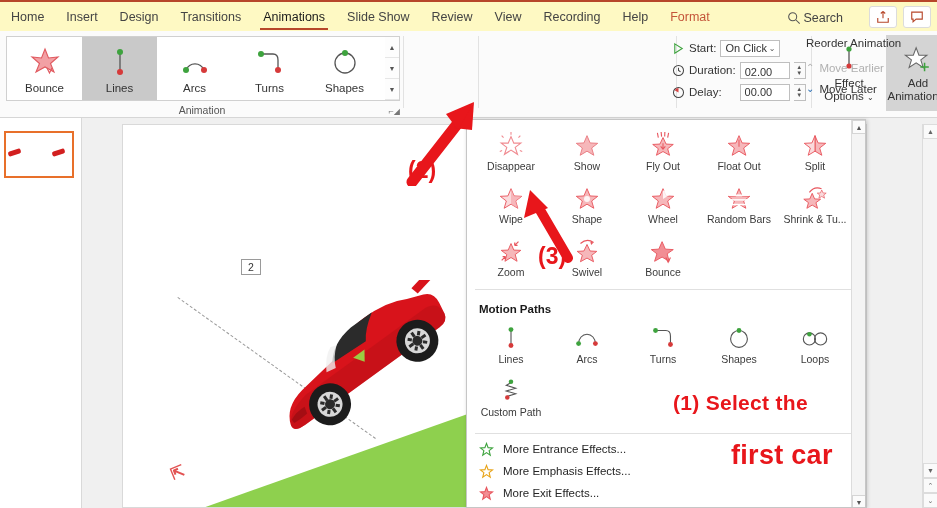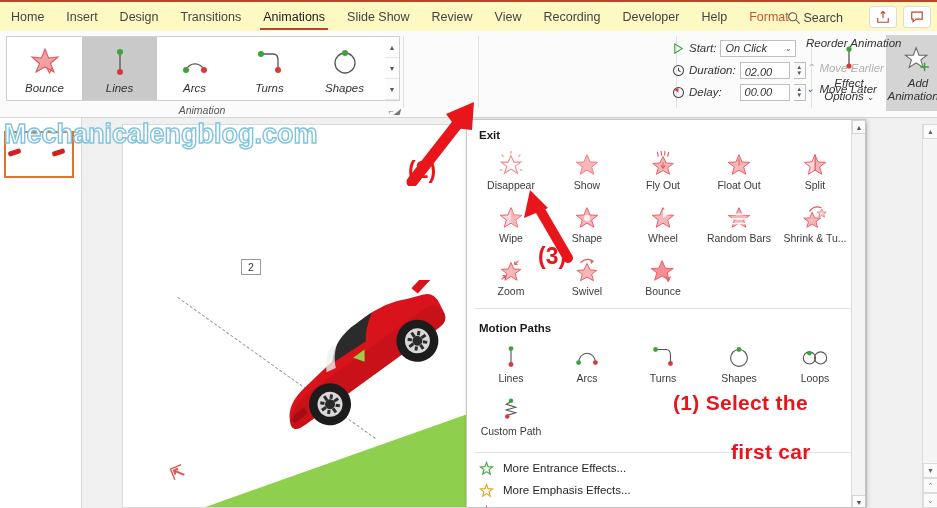--- a/index.html
+++ b/index.html
@@ -37,21 +37,21 @@
   .ticon{
     width:28px;height:22px; border:1px solid #dcdcdc; border-radius:3px; background:#fff;
     display:flex;align-items:center;justify-content:center;
   }
 
   
   .ribbon{
     position:absolute; left:0; top:31px; width:937px; height:87px;
     background:#fbfbfb; border-bottom:1px solid #d6d6d6;
   }
-  .grp{ position:absolute; top:0; height:87px;font-style:italic; }
+  .grp{ position:absolute; top:0; height:87px; }
   .grp-label{
     position:absolute; bottom:2px; width:100%; text-align:center; font-size:10.5px; color:#555;
   }
   .grp-sep{ position:absolute; top:5px; width:1px; height:72px; background:#e2e2e2; }
 
   
   .gallery{
     position:absolute; left:6px; top:5px; width:385px; height:65px;
     border:1px solid #d0d0d0; background:#fff; display:flex;
   }
@@ -179,40 +179,39 @@
     border-left:1px solid #dcdcdc; display:flex; flex-direction:column; justify-content:space-between;
   }
   .m-scroll .sb{ width:14px;height:14px; border:1px solid #d5d5d5; background:#fbfbfb;
     display:flex;align-items:center;justify-content:center; font-size:7px; color:#555;}
 
   
   .anno{ position:absolute; z-index:70; color:#e8161b; font-weight:bold; }
   .anno-2{ left:408px; top:157px; font-size:23px; }
   .anno-3{ left:538px; top:243px; font-size:23px; }
   .anno-1{ left:673px; top:391px; font-size:21px; letter-spacing:.3px; }
-  .anno-1b{ left:731px; top:440px; font-size:21px; letter-spacing:.3px; }
+  .anno-1b{ left:731px; top:440px; font-size:27px; letter-spacing:.3px; }
   svg.arrow{ position:absolute; z-index:71; }
 </style>
 </head>
 <body>
 
 <div class="app">
 
   <div class="topbar">
     <div class="tabs">
       <div class="tab">Home</div>
       <div class="tab">Insert</div>
       <div class="tab">Design</div>
       <div class="tab">Transitions</div>
       <div class="tab active">Animations</div>
       <div class="tab">Slide Show</div>
       <div class="tab">Review</div>
       <div class="tab">View</div>
       <div class="tab">Recording</div>
-      <div class="tab">Developer</div>
       <div class="tab">Help</div>
       <div class="tab contextual">Format</div>
     </div>
 
     <div class="search-area">
       <svg class="search-ico" viewBox="0 0 16 16">
         <circle cx="6.5" cy="6.5" r="4.6" fill="none" stroke="#555" stroke-width="1.2"></circle>
         <line x1="10" y1="10" x2="14.5" y2="14.5" stroke="#555" stroke-width="1.2"></line>
       </svg>
       <span class="search-label">Search</span>
@@ -332,21 +331,21 @@
       <div class="grp-sep" style="right:0;"></div>
     </div>
 
     <div class="grp" style="left:669px; width:268px;">
       <div class="timing" style="left:3px;">
         <div class="trow">
           <svg width="13" height="13" viewBox="0 0 14 14">
             <path d="M3 2 L11 7 L3 12 Z" fill="none" stroke="#3ea33e" stroke-width="1.2"></path>
           </svg>
           <span class="tlabel">Start:</span>
-          <div class="tfield" style="width:76px;">
+          <div class="tfield" style="width:60px;">
             <span>On Click</span>
             <span style="margin-left:auto;font-size:8px;color:#555">⌄</span>
           </div>
         </div>
         <div class="trow">
           <svg width="13" height="13" viewBox="0 0 14 14">
             <circle cx="7" cy="7" r="5.4" fill="none" stroke="#444" stroke-width="1.1"></circle>
             <path d="M7 4 V7 L9.2 8.4" fill="none" stroke="#444" stroke-width="1.1"></path>
           </svg>
           <span class="tlabel">Duration:</span>
@@ -480,26 +479,24 @@
     </div>
 
     <div class="vscroll-slide">
       <div class="sbtn">▲</div>
       <div style="position:absolute;bottom:30px;left:0;" class="sbtn">▼</div>
       <div style="position:absolute;bottom:15px;left:0;" class="sbtn">⌃</div>
       <div style="position:absolute;bottom:0;left:0;" class="sbtn">⌄</div>
     </div>
   </div>
 
-  <div class="watermark">Mechanicalengblog.com</div>
 
   <div class="menu">
 
     <div class="m-section">
-      <div class="m-title">Exit</div>
       <div class="m-grid">
 
         <div class="m-cell">
           <div class="m-ico">
             <svg width="30" height="28" viewBox="0 0 32 30">
               <path d="M16 6 L19 13 L26.5 13 L20.5 17.5 L23 25 L16 20.5 L9 25 L11.5 17.5 L5.5 13 L13 13 Z" fill="none" stroke="#f08a90" stroke-width="1.2"></path>
               <g stroke="#f08a90" stroke-width="1.2">
                 <line x1="16" y1="1" x2="16" y2="4"></line>
                   <line x1="6" y1="5" x2="8" y2="7"></line>
                 <line x1="26" y1="5" x2="24" y2="7"></line>

